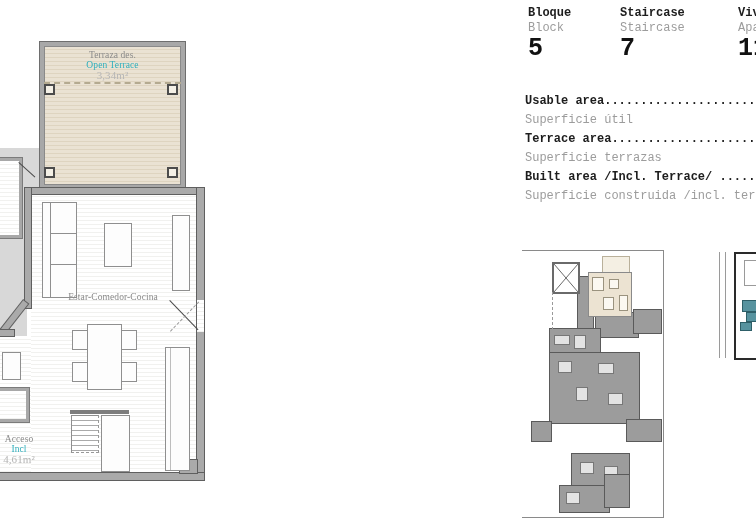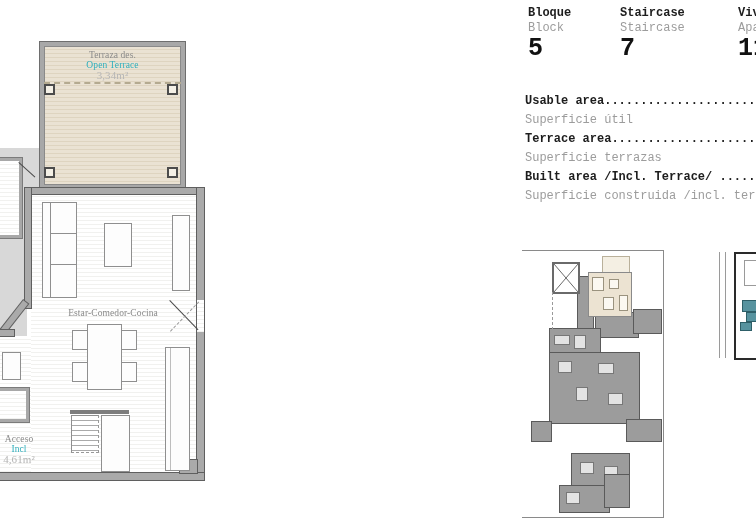--- a/index.html
+++ b/index.html
@@ -98,21 +98,21 @@
   <div class="abs furn" style="left:121px;top:330px;width:14px;height:18px;"></div>
   <div class="abs furn" style="left:121px;top:362px;width:14px;height:18px;"></div>
   <div class="abs furn" style="left:165px;top:347px;width:23px;height:122px;">
     <div class="abs" style="left:4px;top:0;width:0;height:122px;border-left:1px solid #bdbdbd;"></div>
   </div>
   <div class="abs" style="left:70px;top:410px;width:59px;height:4px;background:#7d7d7d;"></div>
   <div class="abs hatch" style="left:71px;top:415px;width:26px;height:36px;"></div>
   <div class="abs furn" style="left:101px;top:415px;width:27px;height:55px;"></div>
   <div class="abs furn" style="left:2px;top:352px;width:17px;height:26px;"></div>
 
-  <div class="abs lbl" style="left:28px;top:292px;width:170px;margin-top:16px;">
+  <div class="abs lbl" style="left:28px;top:292px;width:170px;">
     <div class="es">Estar-Comedor-Cocina</div>
   </div>
   <div class="abs lbl" style="left:0;top:434px;width:38px;">
     <div class="es">Acceso</div>
     <div class="en">Incl</div>
     <div class="ar">4,61m²</div>
   </div>
 </div>
 
 <div class="abs mono hcol" style="left:0;top:6px;width:756px;height:60px;">

